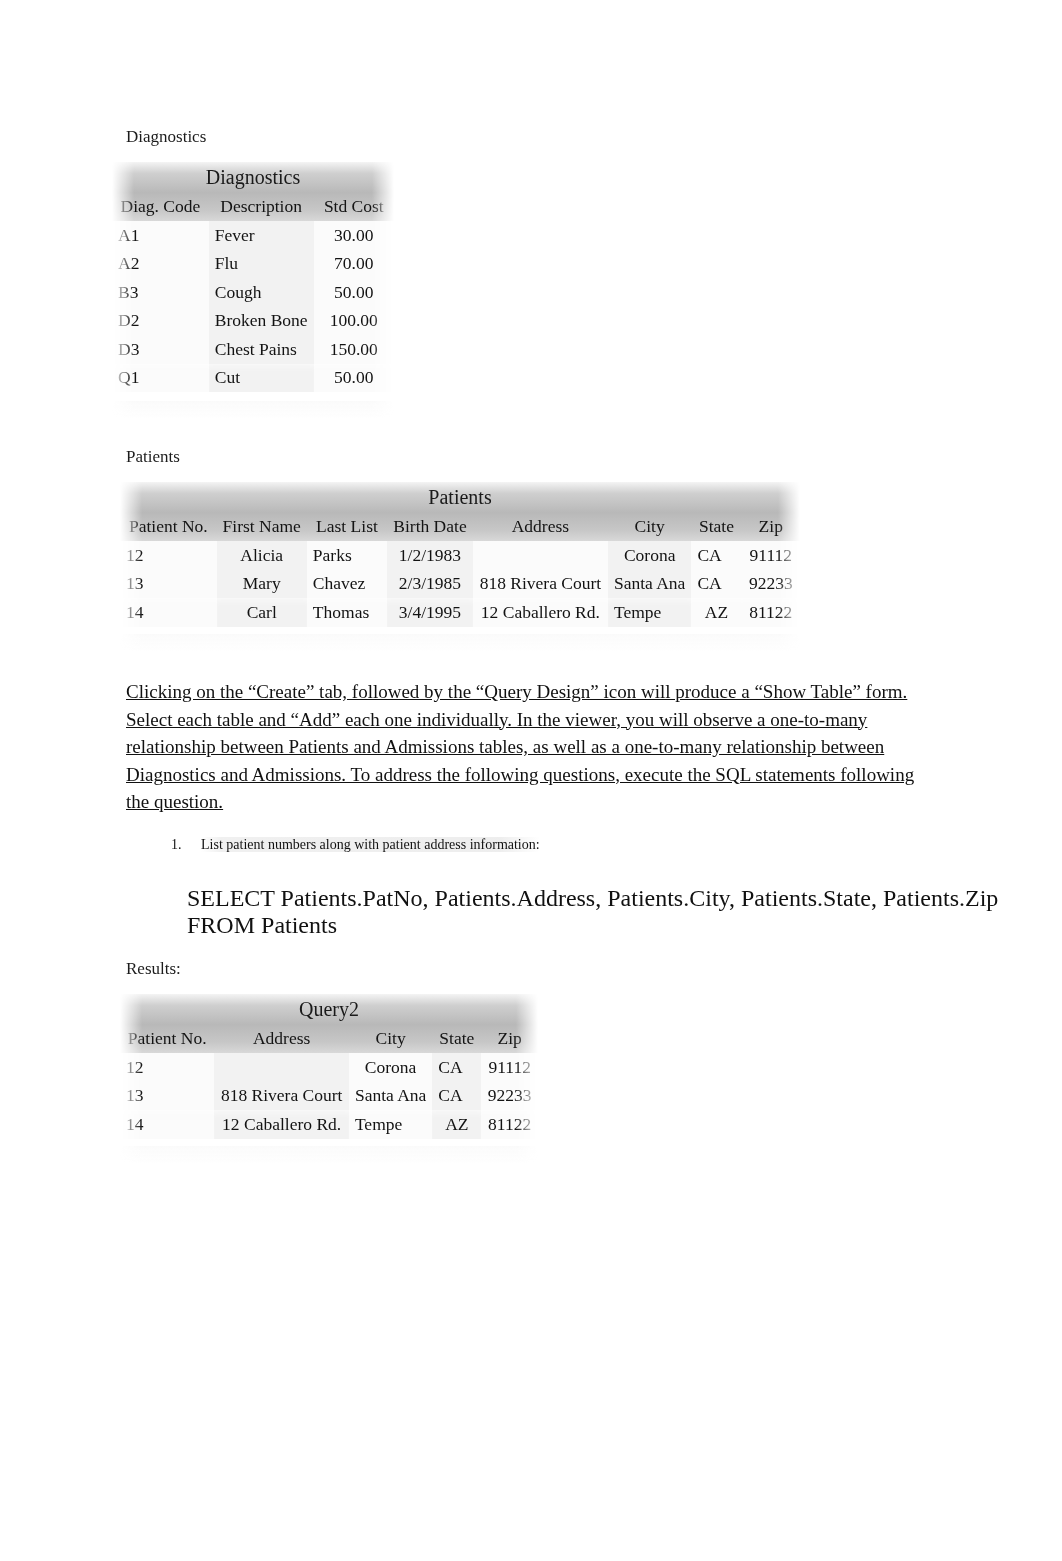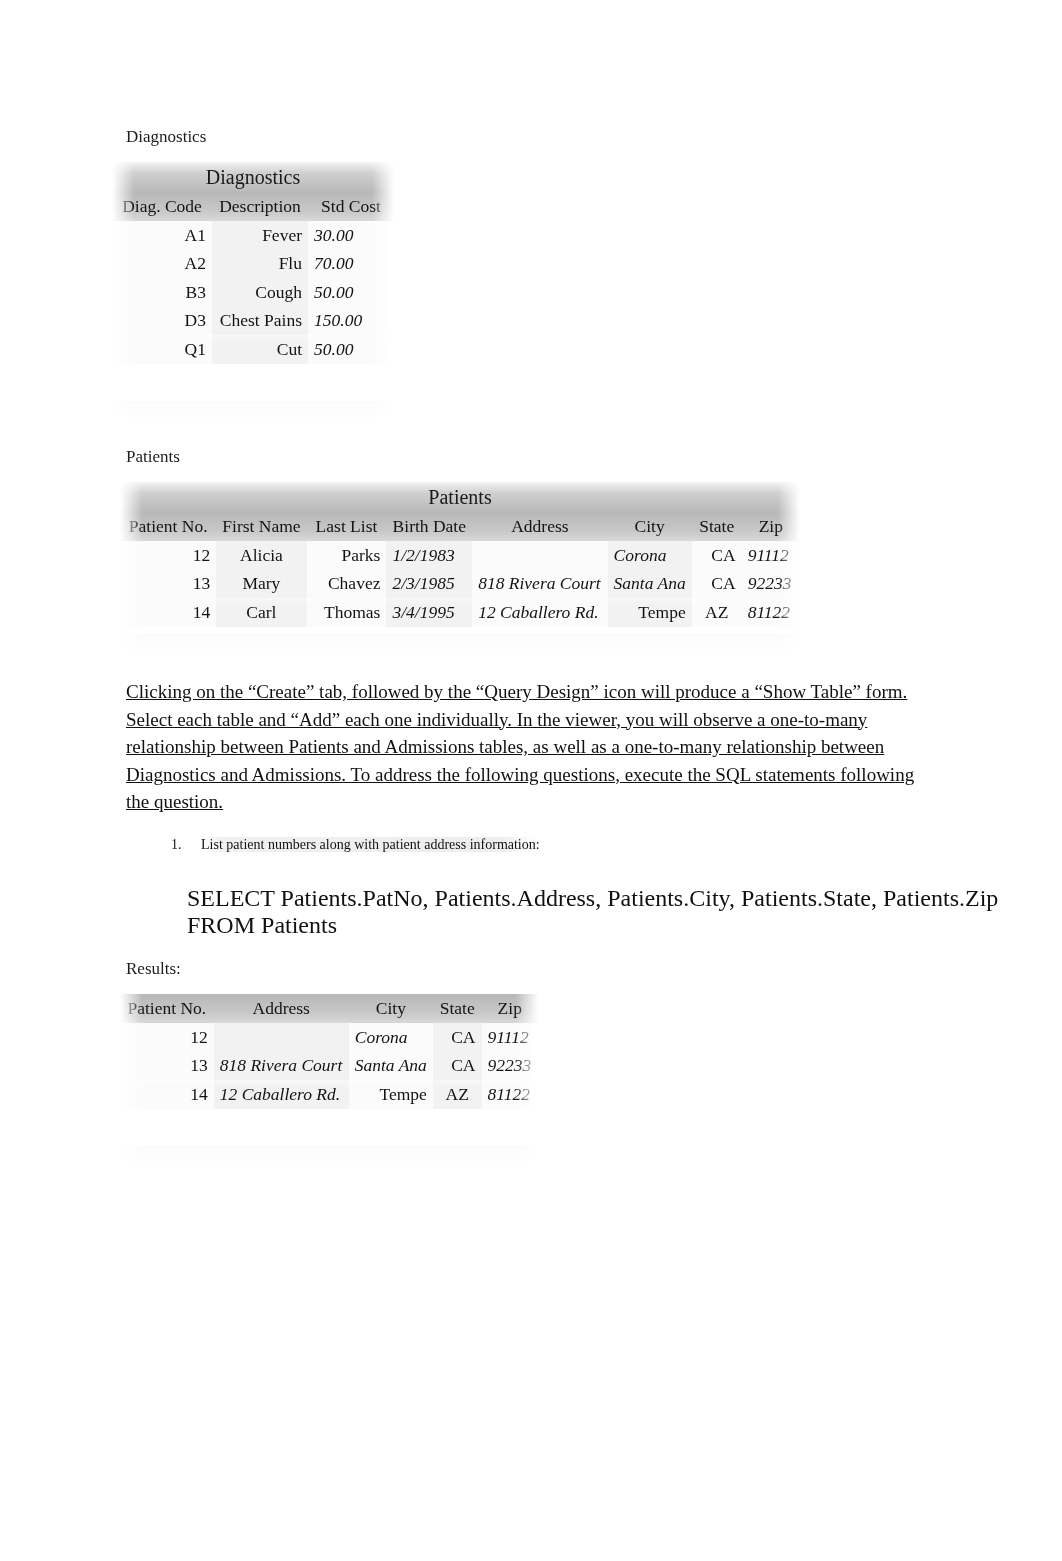--- a/index.html
+++ b/index.html
@@ -112,22 +112,22 @@
 
   
   .tbl-fade {
     position: absolute;
     height: 18px;
     background: linear-gradient(to bottom, rgba(250,250,250,0.9), rgba(255,255,255,0));
     -webkit-mask-image: linear-gradient(to right, rgba(0,0,0,0) 0px, rgba(0,0,0,1) 22px, rgba(0,0,0,1) calc(100% - 22px), rgba(0,0,0,0) 100%);
             mask-image: linear-gradient(to right, rgba(0,0,0,0) 0px, rgba(0,0,0,1) 22px, rgba(0,0,0,1) calc(100% - 22px), rgba(0,0,0,0) 100%);
   }
 
-  .a-left   { text-align: right; }
-  .a-right  { text-align: left; font-style: italic; }
+  .a-left   { text-align: left; }
+  .a-right  { text-align: center; }
   .a-center { text-align: center; }
 </style>
 </head>
 <body>
 
 <div class="page">
 
   <div class="caption" style="left:126px; top:126px;">Diagnostics</div>
 
   <table class="tbl" id="tbl-diagnostics" style="left:112px; top:162px; width:282px;">
@@ -152,20 +152,25 @@
       </tr>
       <tr class="data-row">
         <td class="a-left">A2</td>
         <td class="a-left band">Flu</td>
         <td class="a-right">70.00</td>
       </tr>
       <tr class="data-row">
         <td class="a-left">B3</td>
         <td class="a-left band">Cough</td>
         <td class="a-right">50.00</td>
+      </tr>
+      <tr class="data-row">
+        <td class="a-left">D2</td>
+        <td class="a-left band">Broken Bone</td>
+        <td class="a-right">100.00</td>
       </tr>
       <tr class="data-row">
         <td class="a-left">D3</td>
         <td class="a-left band">Chest Pains</td>
         <td class="a-right">150.00</td>
       </tr>
       <tr class="data-row">
         <td class="a-left">Q1</td>
         <td class="a-left band">Cut</td>
         <td class="a-right">50.00</td>
@@ -248,20 +253,23 @@
 
   <table class="tbl" id="tbl-query2" style="left:120px; top:994px; width:418px;">
     <colgroup>
       <col style="width:100px">
         <col style="width:136px">
         <col style="width:72px">
       <col style="width:52px">
         <col style="width:58px">
     </colgroup>
     <tbody>
+      <tr class="title-row">
+        <td colspan="5">Query2</td>
+      </tr>
       <tr class="head-row">
         <th class="a-center">Patient No.</th>
         <th class="a-center">Address</th>
         <th class="a-center">City</th>
         <th class="a-center">State</th>
         <th class="a-center">Zip</th>
       </tr>
       <tr class="data-row">
         <td class="a-left">12</td>
         <td class="a-right band"></td>

